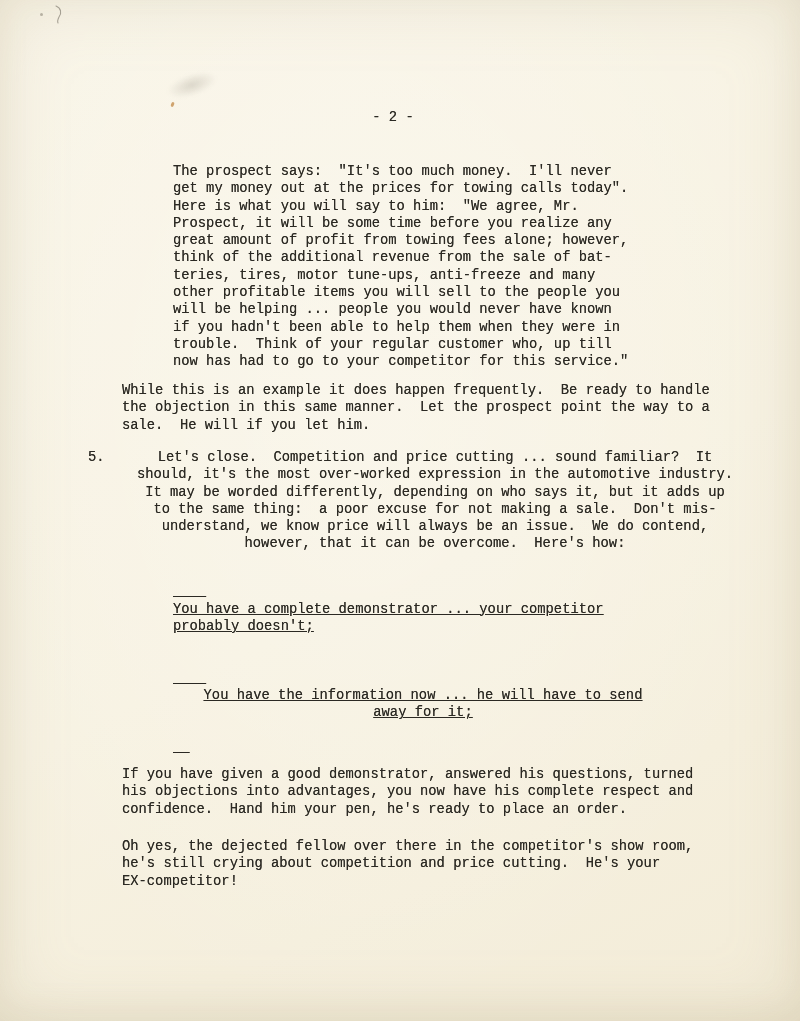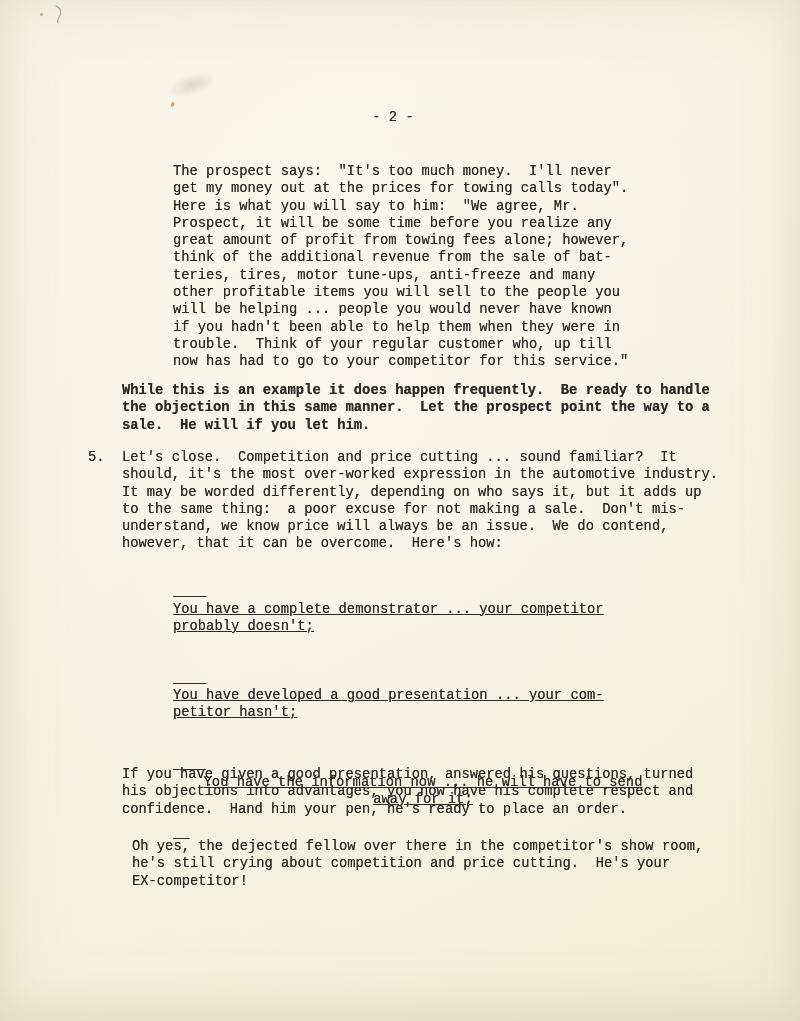--- a/index.html
+++ b/index.html
@@ -22,32 +22,32 @@
     font-size: 13.8px;
     line-height: 17.3px;
     color: var(--ink, #2b2923);
     white-space: pre-wrap;
     text-shadow: 0 0 0.6px rgba(43,41,35,0.75);
   }
 
   .page-number { top: 109px; left: 0; right: 14px; text-align: center; }
 
   .quote       { top: 163px; left: 173px; width: 500px; }
-  .para-while  { top: 382px; left: 122px; width: 620px; font-weight: bold; }
+  .para-while  { top: 382px; left: 122px; width: 620px; }
 
   .item5       { top: 449px; left: 88px;  width: 660px; display: flex; }
   .item5 .num  { flex: 0 0 34px; }
-  .item5 .itext{ flex: 1 1 auto; white-space: pre-wrap; }
+  .item5 .itext{ flex: 1 1 auto; white-space: pre-wrap; text-align: center; }
 
   .subs        { top: 566px; left: 173px; width: 500px; text-decoration: underline; }
   .subs .sub   { margin-bottom: 17.3px; white-space: pre-wrap; }
   .subs .sub:last-child { margin-bottom: 0; text-align: center; }
 
   .para-if     { top: 766px; left: 122px; width: 630px; }
-  .para-oh     { top: 838px; left: 122px; width: 630px; margin-left: 10px; }
+  .para-oh     { top: 838px; left: 122px; width: 630px; }
 
   
   .mark-curl { position: absolute; top: 4px; left: 52px; width: 16px; height: 20px; opacity: 0.75; }
   .mark-smudge {
     position: absolute; top: 74px; left: 166px; width: 52px; height: 22px;
     background: radial-gradient(ellipse at 50% 50%, rgba(140,133,118,0.28), rgba(140,133,118,0) 70%);
     transform: rotate(-18deg);
     filter: blur(1.5px);
   }
   .mark-speck {
@@ -97,27 +97,25 @@
 should, it's the most over-worked expression in the automotive industry.
 It may be worded differently, depending on who says it, but it adds up
 to the same thing:  a poor excuse for not making a sale.  Don't mis-
 understand, we know price will always be an issue.  We do contend,
 however, that it can be overcome.  Here's how:</span>
   </div>
 
   <div class="tw subs">
     <div class="sub">You have a complete demonstrator ... your competitor
 probably doesn't;</div>
-    <div class="sub">You have developed a good presentation ... your com-
-petitor hasn't;</div>
     <div class="sub">You have the information now ... he will have to send
 away for it;</div>
   </div>
 
-  <div class="tw para-if">If you have given a good presentation, answered his questions, turned
+  <div class="tw para-if">If you have given a good demonstrator, answered his questions, turned
 his objections into advantages, you now have his complete respect and
 confidence.  Hand him your pen, he's ready to place an order.</div>
 
   <div class="tw para-oh">Oh yes, the dejected fellow over there in the competitor's show room,
 he's still crying about competition and price cutting.  He's your
 EX-competitor!</div>
 
 </div>
 
 </body></html>

